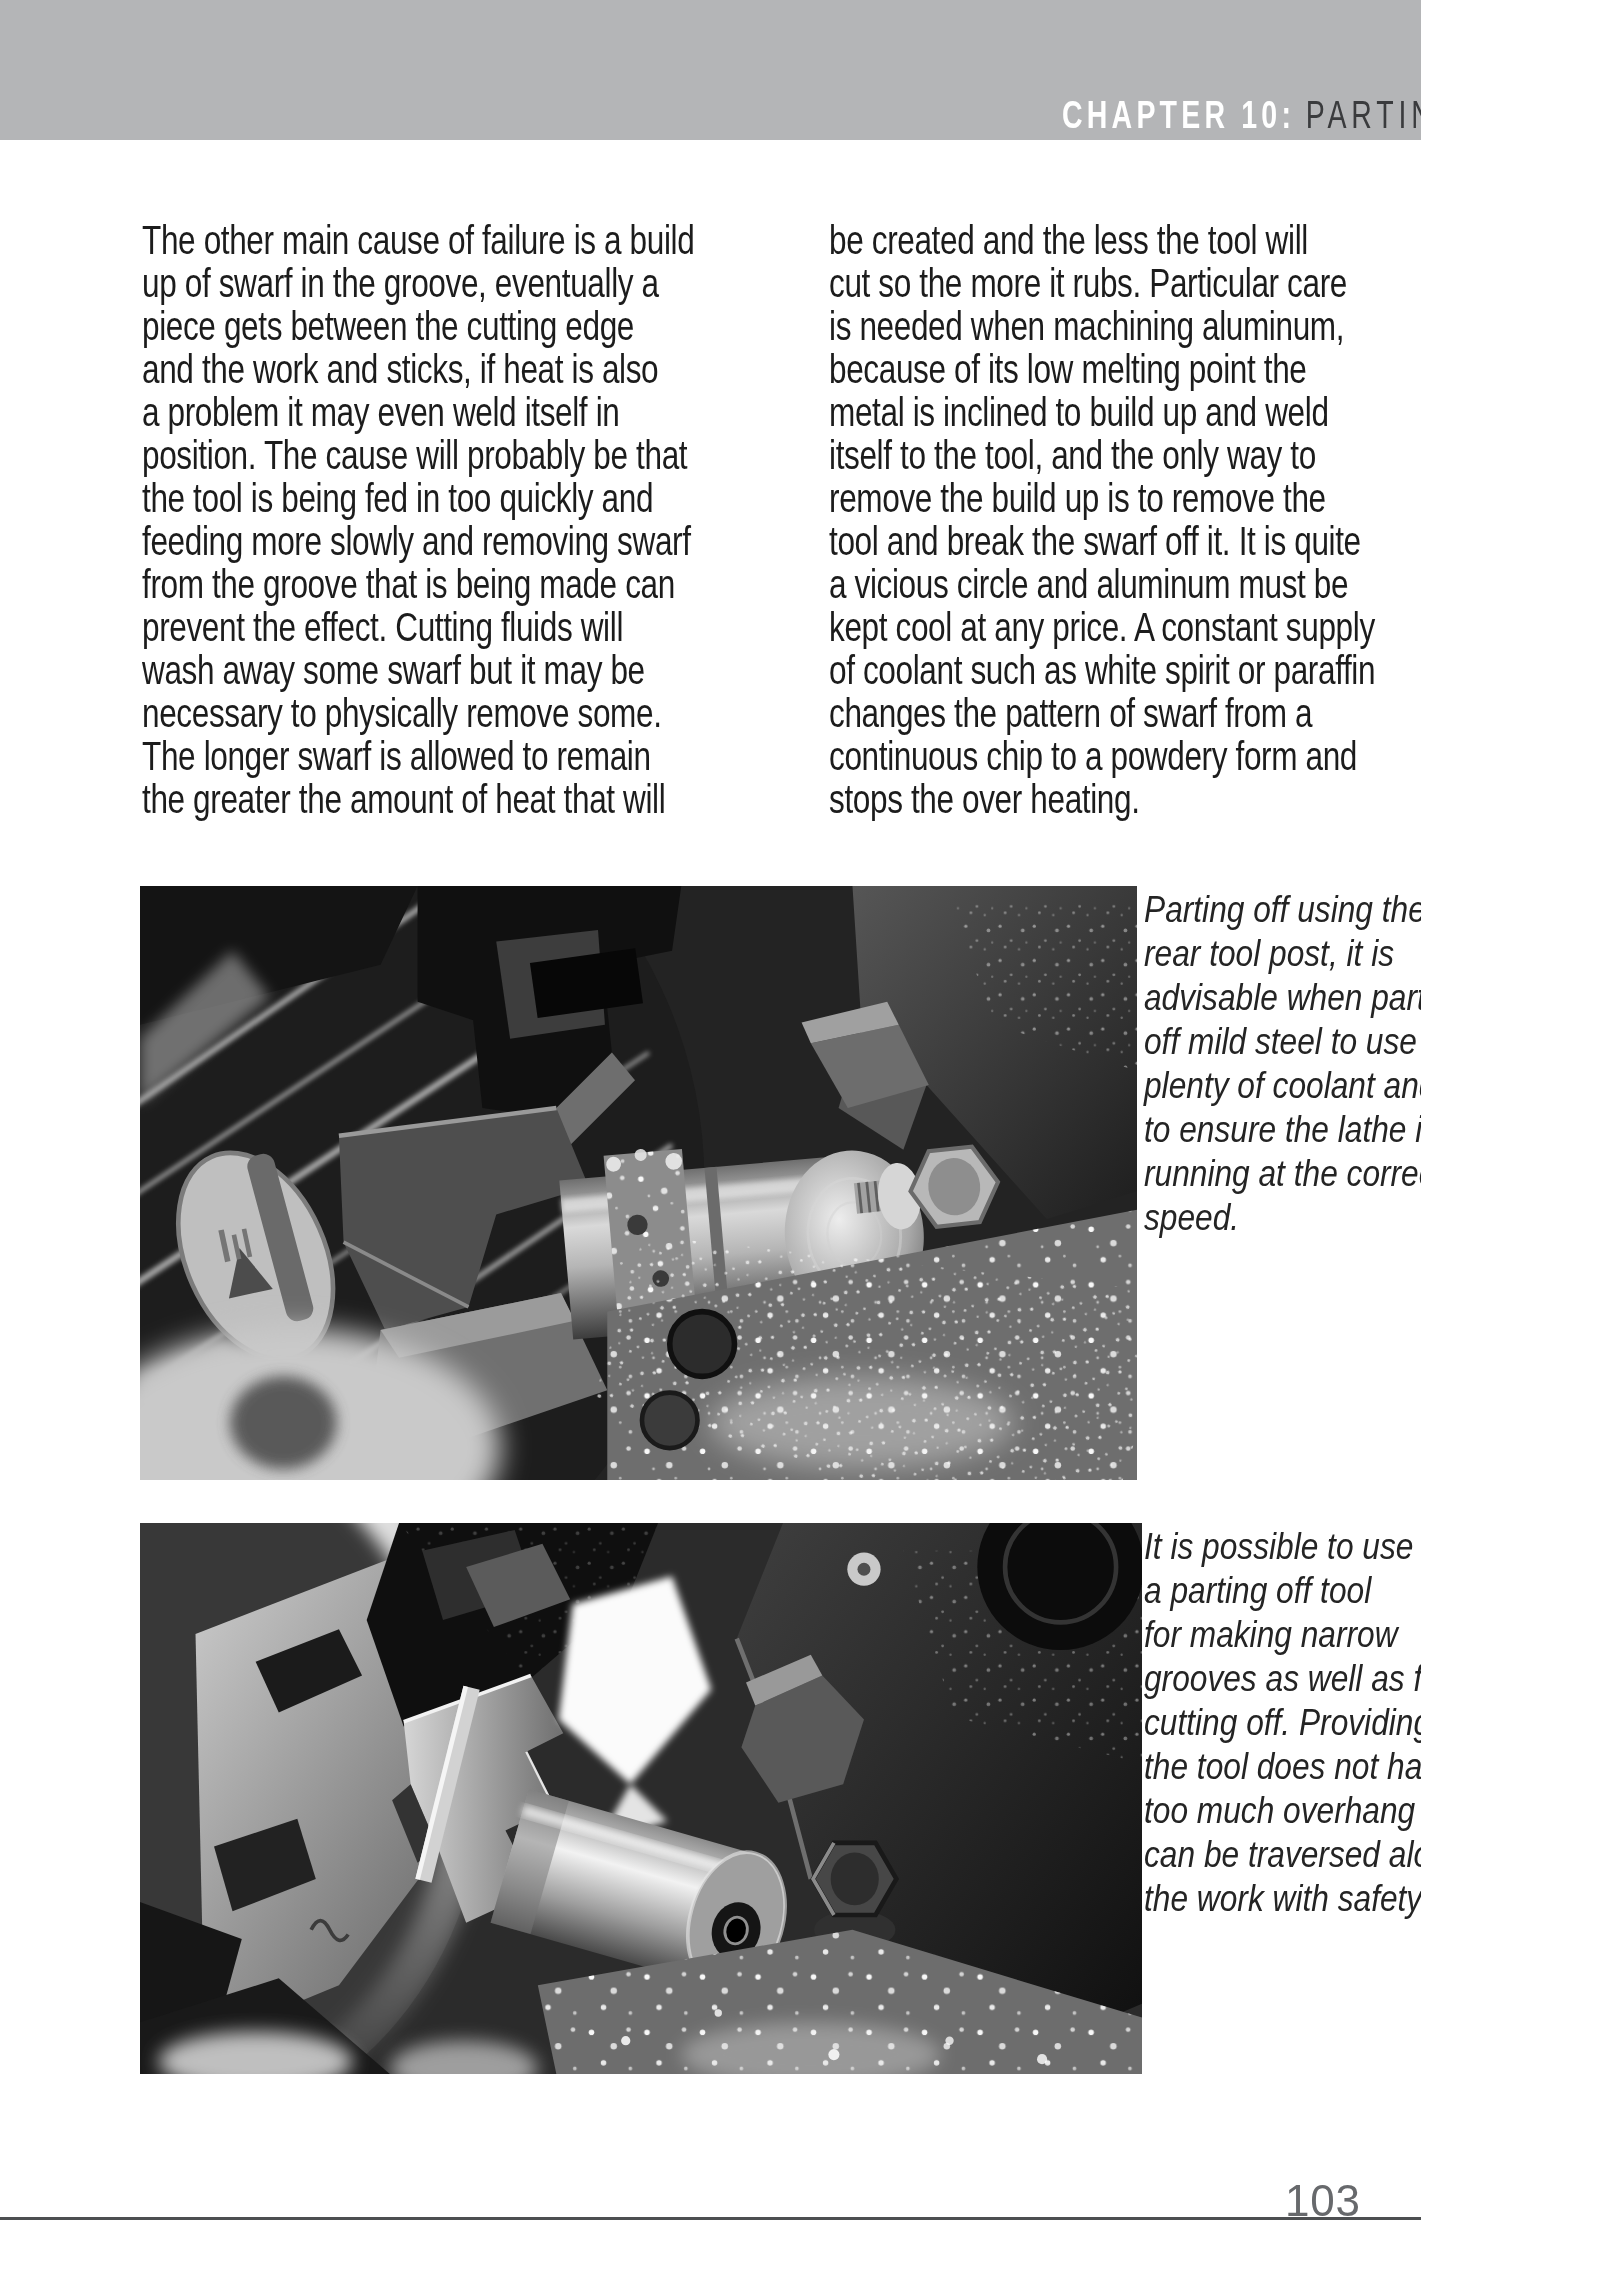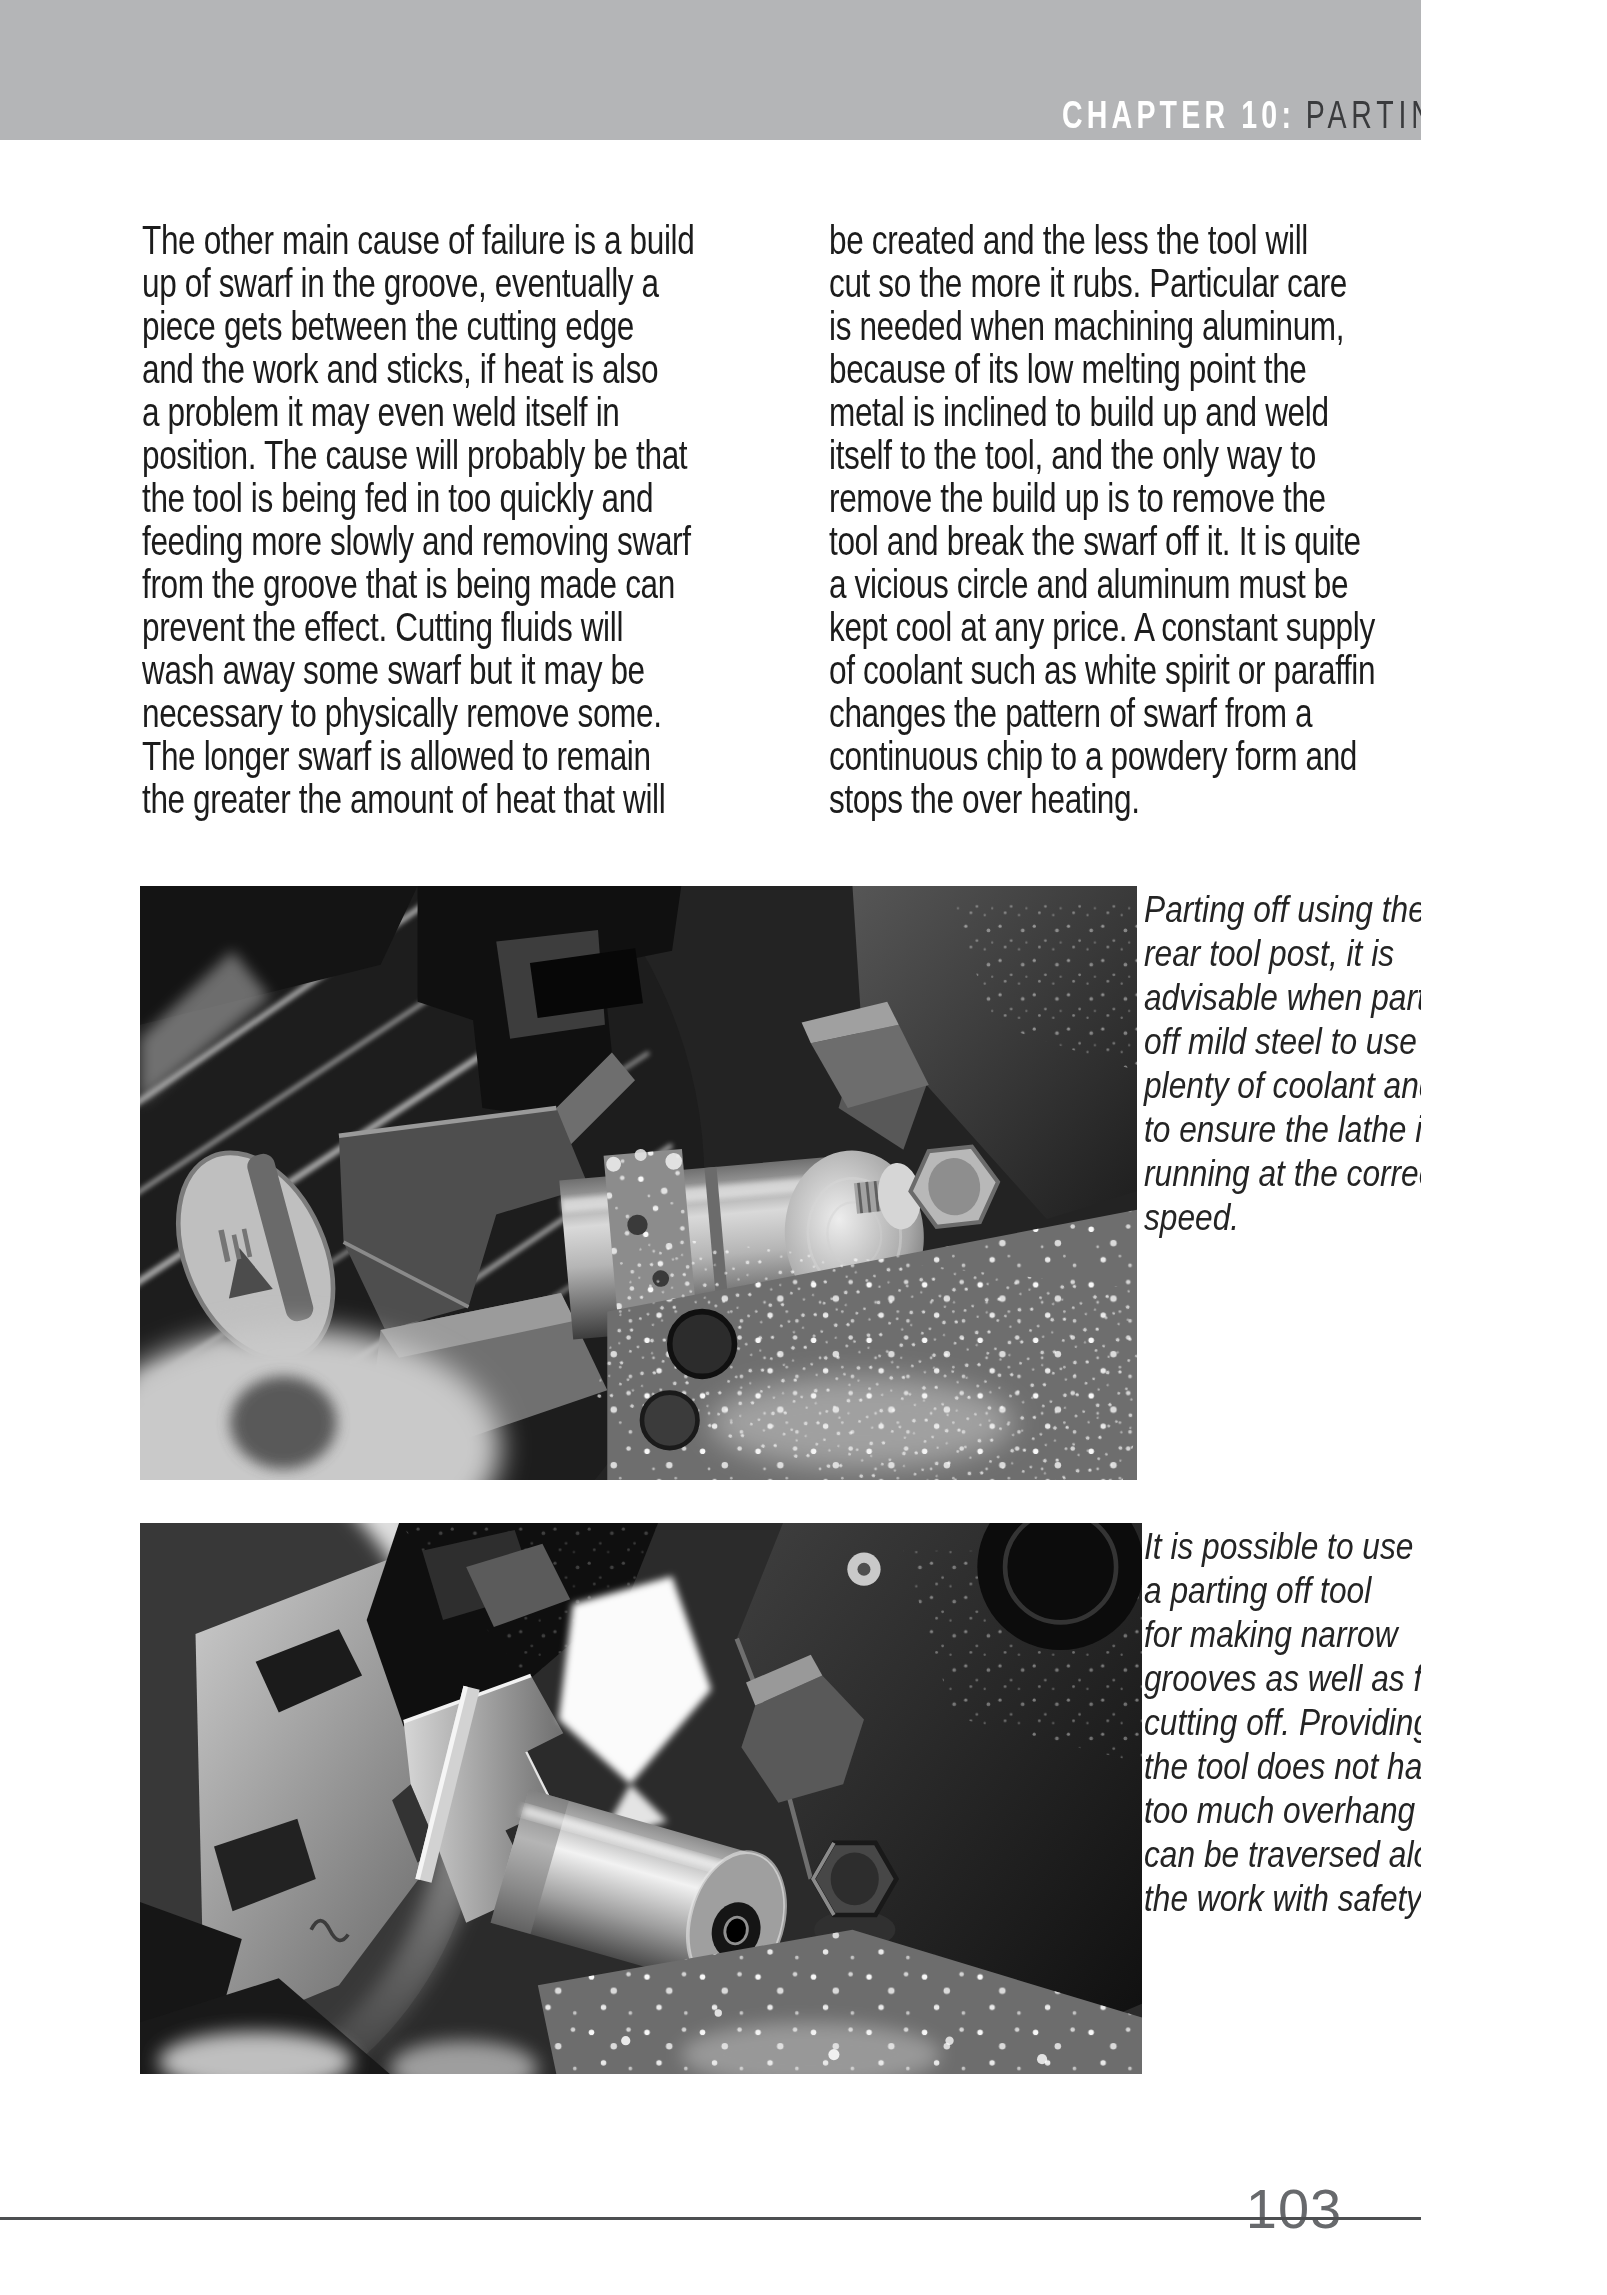--- a/index.html
+++ b/index.html
@@ -28,21 +28,21 @@
   .photo2{left:140px;top:1523px;width:1002px;height:551px}
 
   
   .caption{position:absolute;left:1144px;width:463px;font-size:36px;line-height:44px;
            font-style:italic;color:var(--caption_text,#242424);white-space:pre-line;
            transform:scaleX(.88);transform-origin:0 0}
   .caption1{top:888px}
   .caption2{top:1525px}
 
   
-  .pageno{position:absolute;right:79px;top:2176px;font-size:56px;
+  .pageno{position:absolute;right:60px;top:2176px;font-size:44px;
           color:var(--pageno,#67696c);letter-spacing:0.9px}
   .rule{position:absolute;left:0;top:2217px;width:1482px;height:3.2px;background:var(--rule,#4d4f51)}
 </style>
 </head>
 <body>
 
 <div class="page">
 
   <header class="band">
     <div class="band-text">

